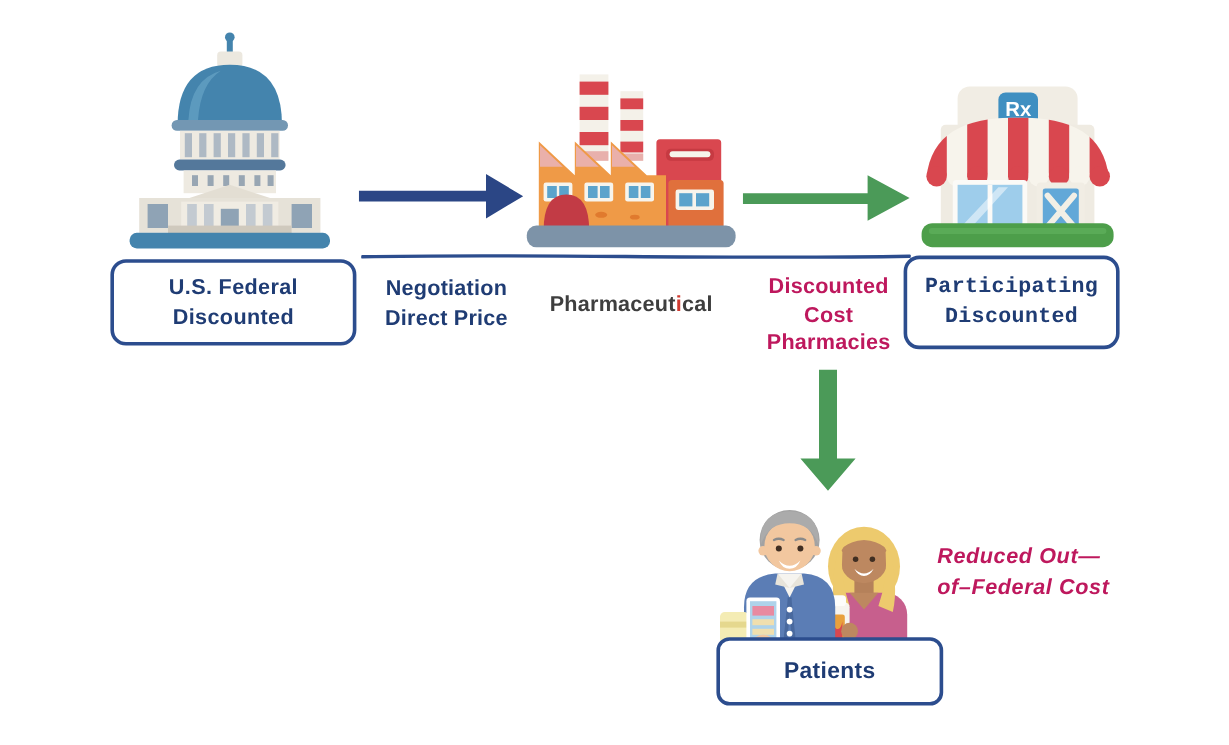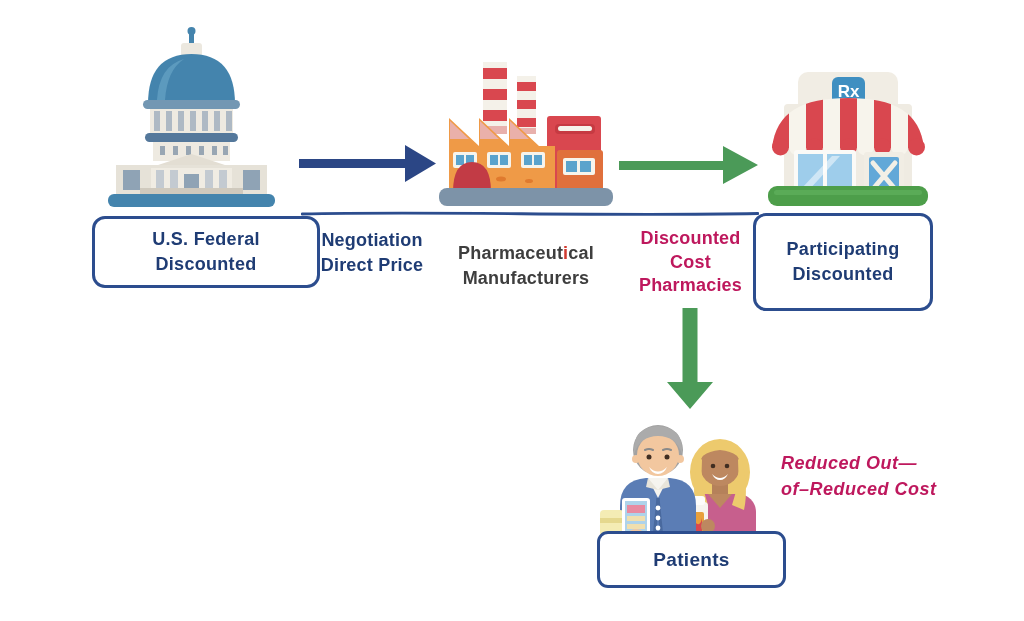--- a/index.html
+++ b/index.html
@@ -83,21 +83,21 @@
       <rect x="109" y="146" width="8" height="23"></rect>
         <rect x="123" y="146" width="8" height="23"></rect>
     </g>
     <rect x="88" y="150" width="15" height="19" fill="#8fa3b5"></rect>
     <rect x="27" y="146" width="17" height="20" fill="#8fa3b5"></rect>
     <rect x="147" y="146" width="17" height="20" fill="#8fa3b5"></rect>
     <rect x="44" y="164" width="103" height="7" fill="#cfc9bd"></rect>
     <rect x="12" y="170" width="167" height="13" rx="6" fill="#4484ad"></rect>
   </svg>
 
-  <div class="node-box" style="left:92px;top:216px;width:228px;height:72px;">
+  <div class="node-box" style="left:92px;top:216px;width:205px;height:72px;">
     <div class="box-label navy-text">
       <div>U.S. Federal</div>
       <div>Discounted</div>
     </div>
   </div>
 
   <svg class="abs" style="left:299px;top:144px;" width="138" height="40" viewBox="0 0 138 40" aria-hidden="true">
     <polygon points="0,15 106,15 106,1 137,19.5 106,38 106,24 0,24" fill="#2b4685"></polygon>
   </svg>
 
@@ -192,30 +192,29 @@
     <path d="M1,4 C140,1 300,6.5 457,3.5" stroke="#2c4d8e" stroke-width="2.8" fill="none" stroke-linecap="round"></path>
   </svg>
 
   <div class="band-label navy-text" style="left:302px;top:228px;width:140px;">
     <div>Negotiation</div>
     <div>Direct Price</div>
   </div>
 
   <div class="band-label gray-text" style="left:440px;top:241px;width:172px;">
     <div><span>Pharmaceut</span><span class="red-i">i</span><span>cal</span></div>
-    <div>Manufacturers</div>
   </div>
 
   <div class="band-label green-text" style="left:618px;top:227px;width:145px;line-height:23.5px;">
     <div>Discounted</div>
     <div>Cost</div>
     <div>Pharmacies</div>
   </div>
 
-  <div class="node-box" style="left:753px;top:213px;width:180px;height:98px;">
+  <div class="node-box" style="left:753px;top:213px;width:180px;height:78px;font-family:Liberation Mono, monospace;">
     <div class="box-label navy-text">
       <div>Participating</div>
       <div>Discounted</div>
     </div>
   </div>
 
   <svg class="abs" style="left:666px;top:308px;" width="50" height="103" viewBox="0 0 50 103" aria-hidden="true">
     <polygon points="16.5,0 31.5,0 31.5,74 47,74 24,101 1,74 16.5,74" fill="#4b9a58"></polygon>
   </svg>
 
@@ -269,16 +268,16 @@
     <rect x="31" y="114" width="18" height="5" fill="#f0dfae"></rect>
     <ellipse cx="40" cy="126" rx="9" ry="7" fill="#f2c79f"></ellipse>
   </svg>
 
   <div class="node-box patients-box" style="left:597px;top:531px;width:189px;height:57px;border-radius:11px;">
     <div class="box-label navy-text" style="font-size:19px;">Patients</div>
   </div>
 
   <div class="outcome-label green-text" style="left:781px;top:450px;width:220px;">
     <div>Reduced Out—</div>
-    <div>of–Reduced Cost</div>
+    <div>of–Federal Cost</div>
   </div>
 
 </div>
 
 </body></html>

